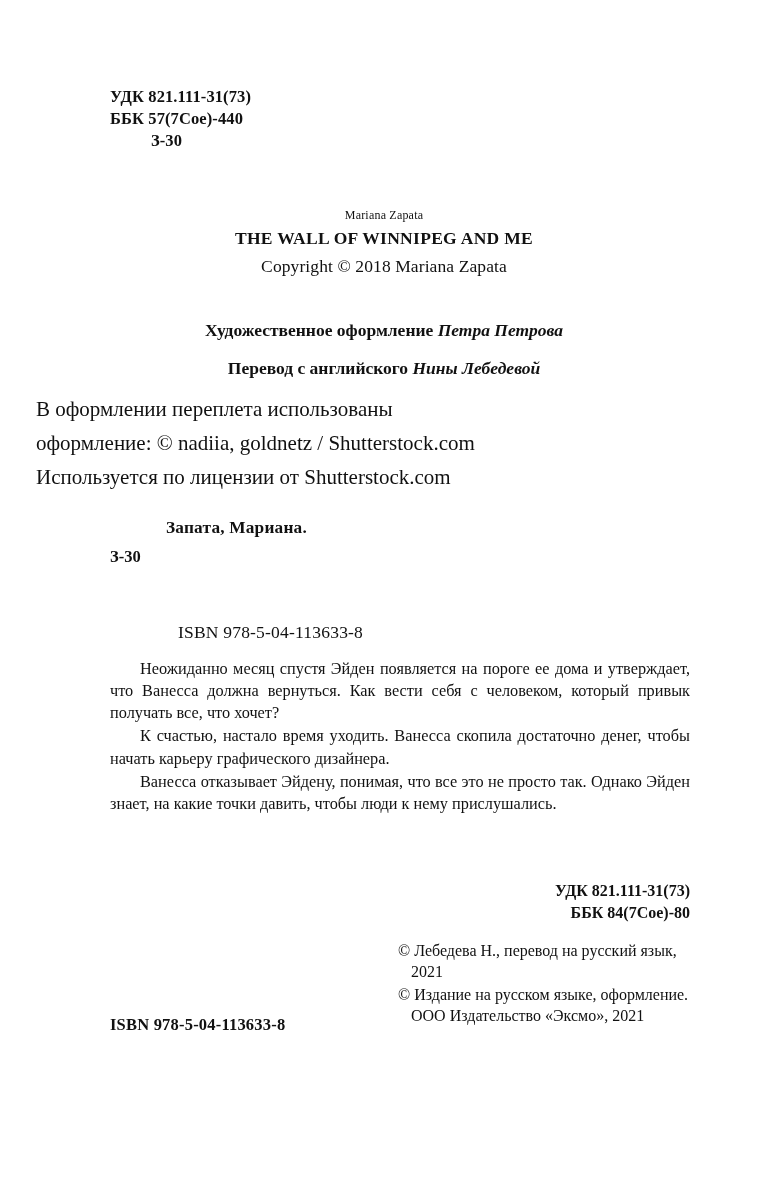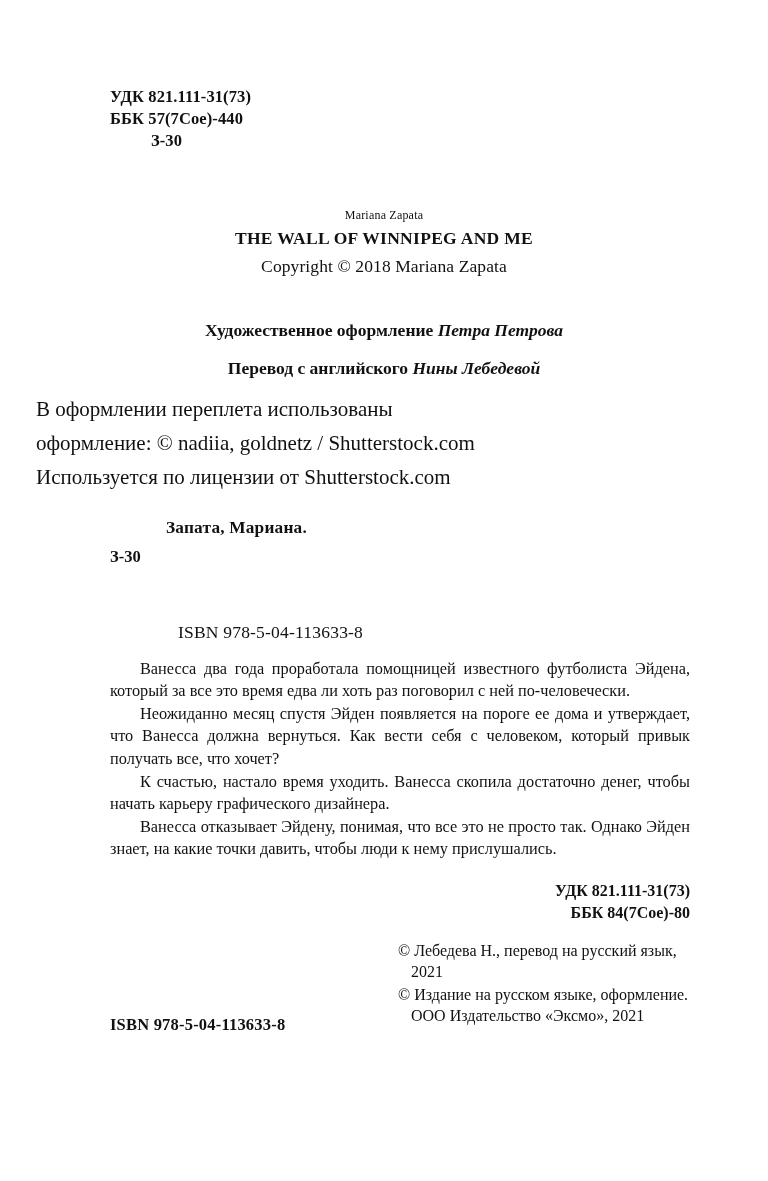--- a/index.html
+++ b/index.html
@@ -210,21 +210,20 @@
   <div class="cat-block">
     <div class="cat-author">Запата, Мариана.</div>
     <div class="cat-body">
       <span class="cat-sig">З-30</span>
     </div>
   </div>
 
   <div class="isbn-main">ISBN 978-5-04-113633-8</div>
 
   <div class="annotation">
-    <p>Ванесса два года проработала помощницей известного футболиста Эйдена, который за все это время едва ли хоть раз поговорил с ней по-человечески.</p>
     <p>Неожиданно месяц спустя Эйден появляется на пороге ее дома и утверждает, что Ванесса должна вернуться. Как вести себя с человеком, который привык получать все, что хочет?</p>
     <p>К счастью, настало время уходить. Ванесса скопила достаточно денег, чтобы начать карьеру графического дизайнера.</p>
     <p>Ванесса отказывает Эйдену, понимая, что все это не просто так. Однако Эйден знает, на какие точки давить, чтобы люди к нему прислушались.</p>
   </div>
 
   <div class="udk-bottom">
     <div>УДК 821.111-31(73)</div>
     <div>ББК 84(7Сое)-80</div>
   </div>
 

